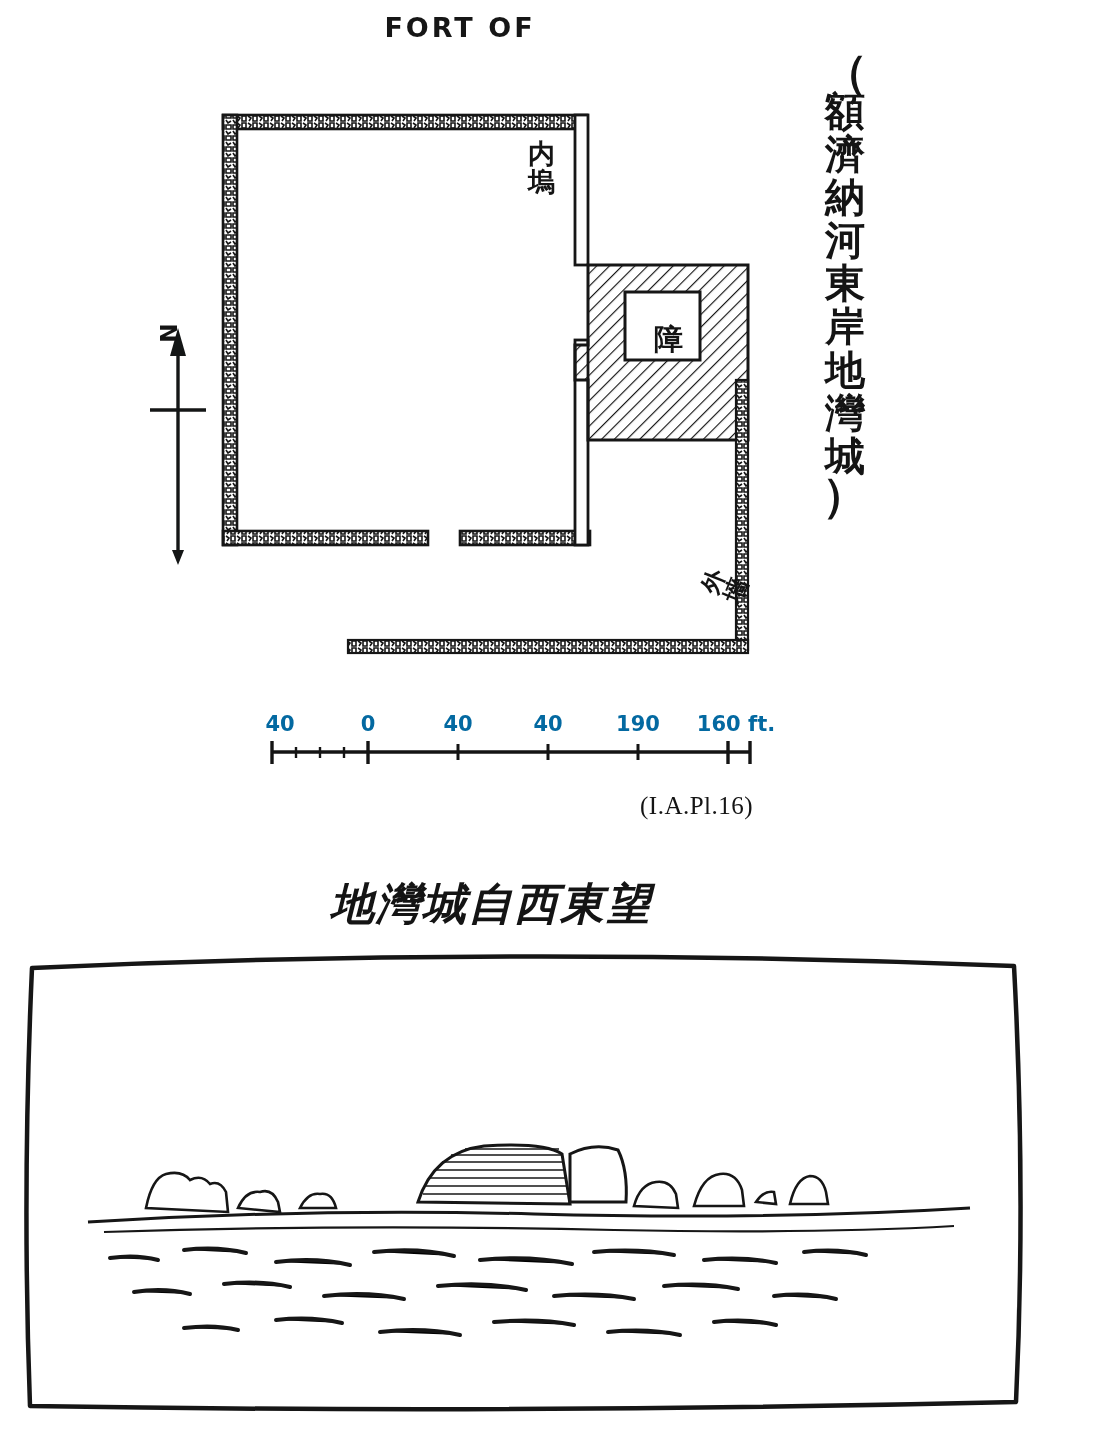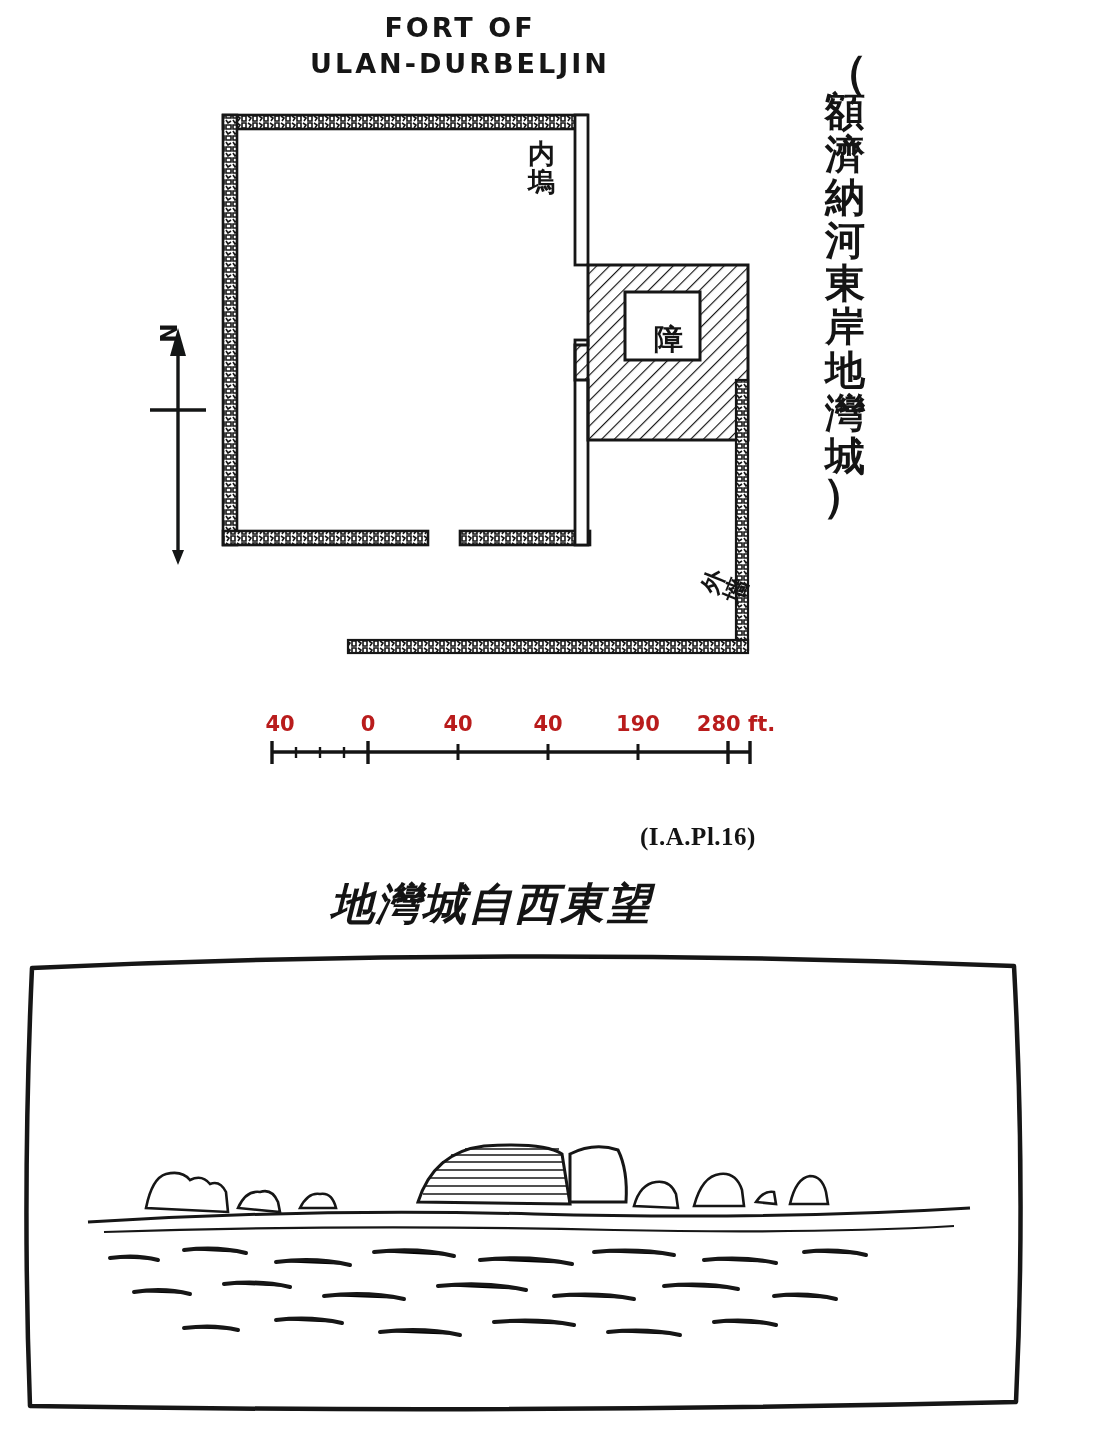--- a/index.html
+++ b/index.html
@@ -75,39 +75,38 @@
     top: 712px;
     width: 560px;
     height: 70px;
   }
   .scale-labels {
     position: relative;
     height: 26px;
     font-family: "DejaVu Sans", sans-serif;
     font-weight: bold;
     font-size: 21px;
-    color: #b91c1c;
+    color: #0369a1;
   }
   .scale-labels span {
     position: absolute;
     top: 0;
     transform: translateX(-50%);
     white-space: nowrap;
   }
 
   .source-ref {
     position: absolute;
     left: 640px;
     top: 792px;
     font-family: "Liberation Serif", serif;
-    font-weight: bold;
+    font-weight: normal;
     font-size: 25px;
     color: #141414;
     letter-spacing: 0.5px;
-    margin-top: 31px;
   }
 
   
   .view-caption {
     position: absolute;
     left: 330px;
     top: 875px;
     font-family: "DejaVu Sans", sans-serif;
     font-weight: bold;
     font-size: 44px;
@@ -187,21 +186,20 @@
   }
   .outer-label span { display: block; }
 </style>
 </head>
 <body>
 
 <div class="page">
 
   <div class="plan-title">
     <span>FORT OF</span>
-    <span class="l2">ULAN-DURBELJIN</span>
   </div>
 
   <div class="vert-caption">
     <span class="paren">（</span>
     <span>額</span>
     <span>濟</span>
     <span>納</span>
     <span>河</span>
     <span>東</span>
     <span>岸</span>
@@ -273,21 +271,21 @@
     <span>墻</span>
   </div>
 
   <div class="scale-wrap">
     <div class="scale-labels">
       <span style="left:30px">40</span>
       <span style="left:118px">0</span>
       <span style="left:208px">40</span>
       <span style="left:298px">40</span>
       <span style="left:388px">190</span>
-      <span style="left:486px">280 ft.</span>
+      <span style="left:486px">160 ft.</span>
     </div>
     <svg width="540" height="36" viewBox="0 0 540 36" style="position:absolute;left:0;top:26px">
       <line x1="22" y1="14" x2="500" y2="14" stroke="#141414" stroke-width="3.4"></line>
       <line x1="22" y1="3" x2="22" y2="26" stroke="#141414" stroke-width="3.4"></line>
       <line x1="118" y1="3" x2="118" y2="26" stroke="#141414" stroke-width="3.4"></line>
       <line x1="208" y1="6" x2="208" y2="22" stroke="#141414" stroke-width="3"></line>
       <line x1="298" y1="6" x2="298" y2="22" stroke="#141414" stroke-width="3"></line>
       <line x1="388" y1="6" x2="388" y2="22" stroke="#141414" stroke-width="3"></line>
       <line x1="478" y1="3" x2="478" y2="26" stroke="#141414" stroke-width="3.4"></line>
       <line x1="500" y1="3" x2="500" y2="26" stroke="#141414" stroke-width="3.4"></line>

